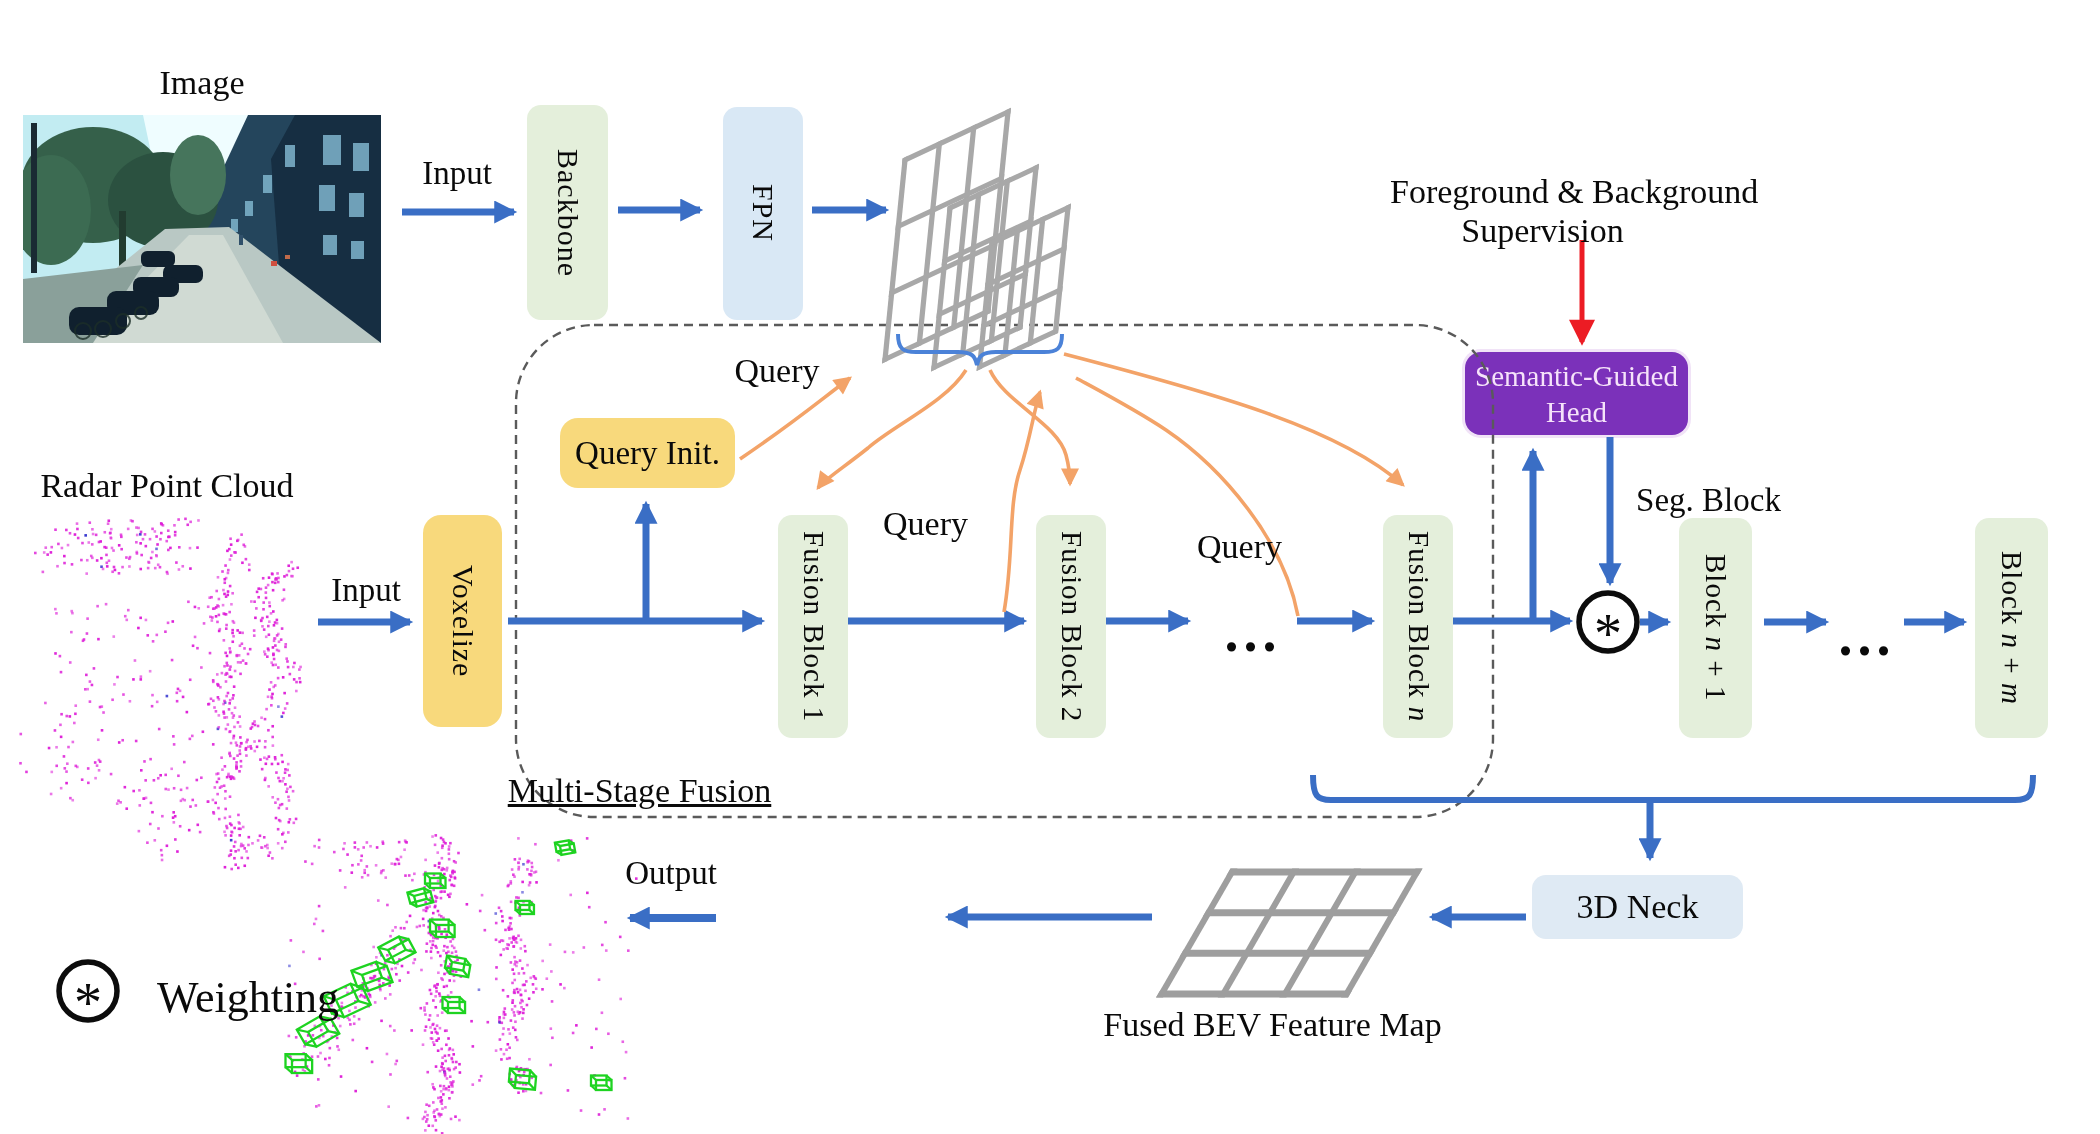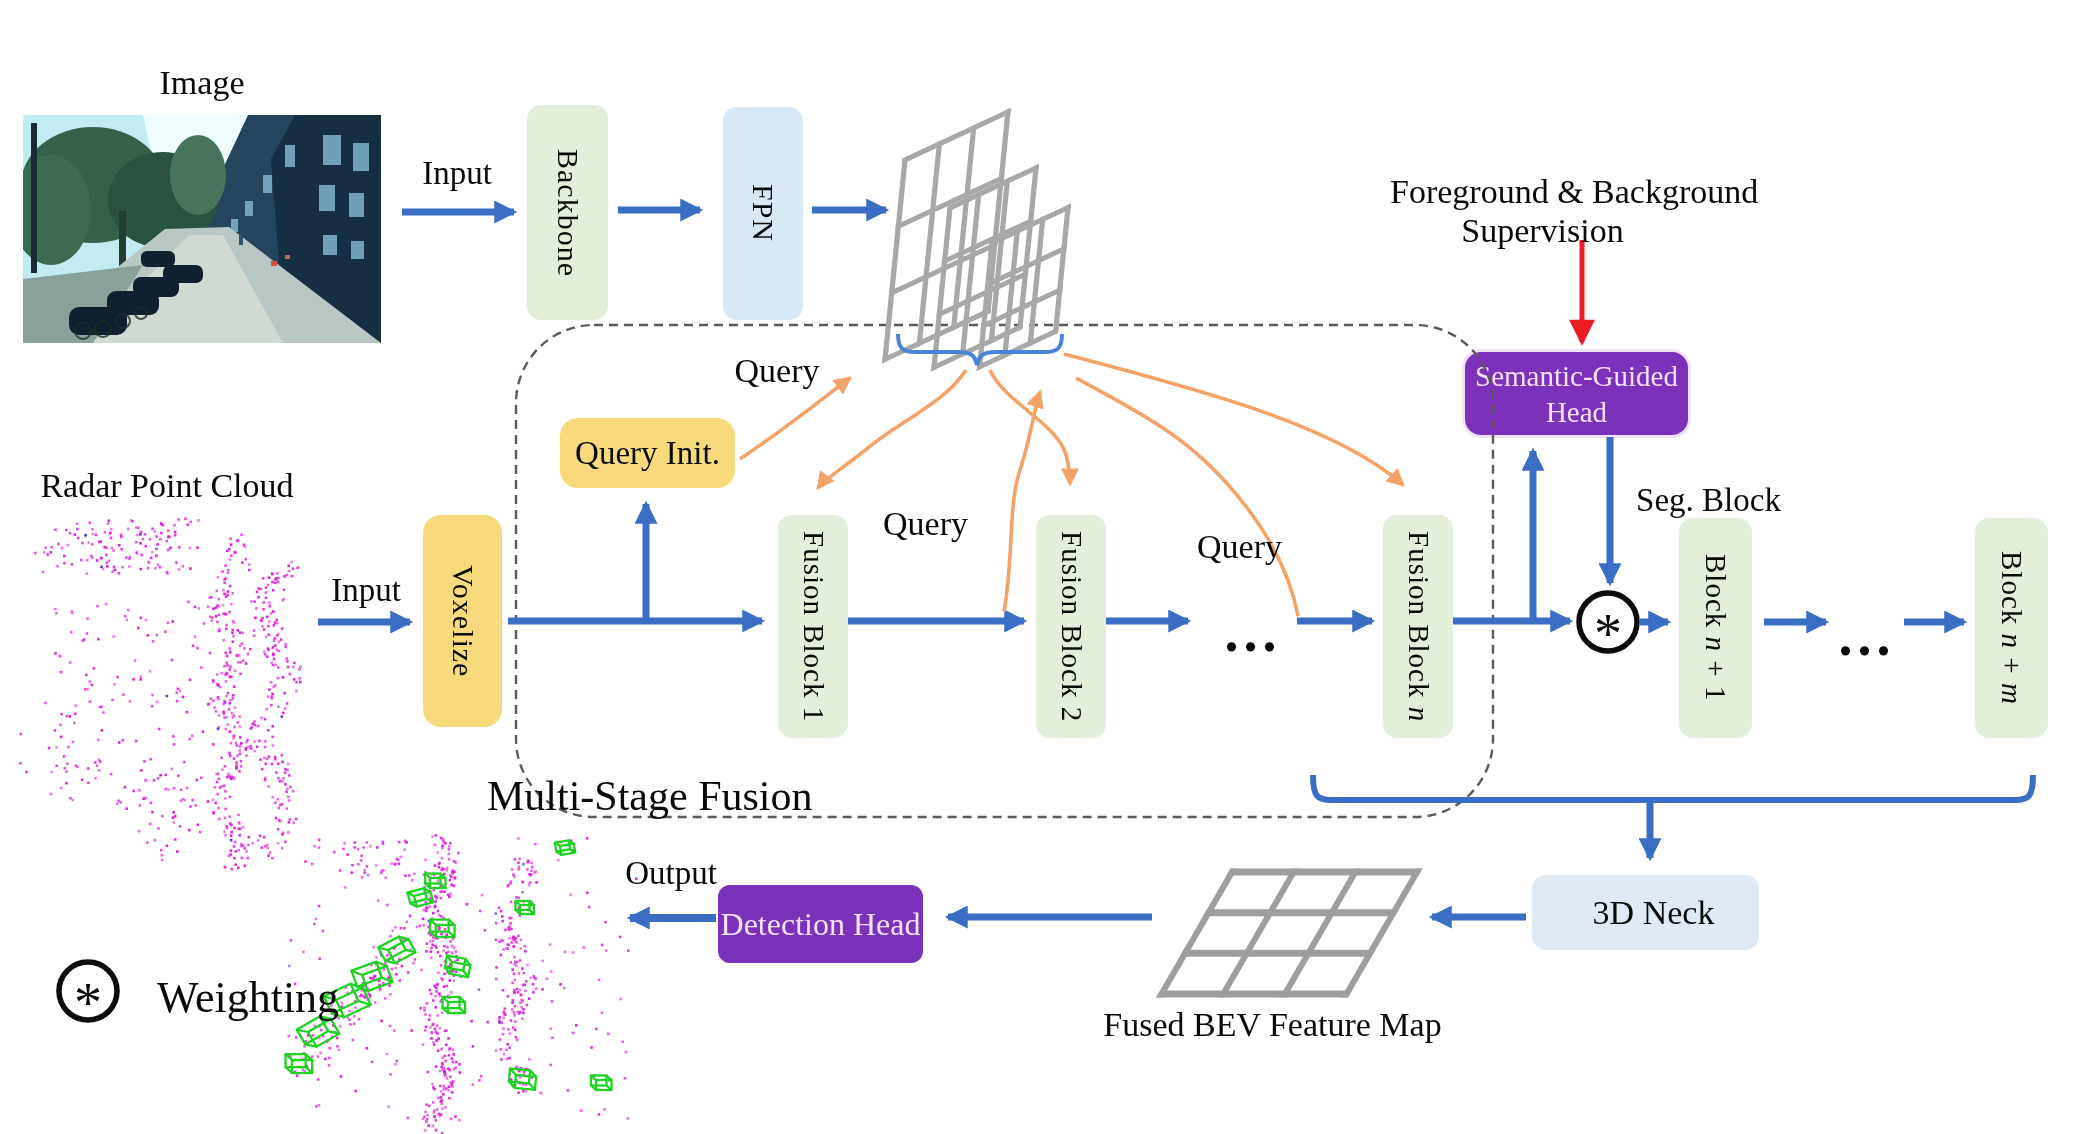--- a/index.html
+++ b/index.html
@@ -1833,41 +1833,38 @@
     <span><span>Semantic-Guided</span><br><span>Head</span></span>
   </div>
 
   <div class="box green" style="left:1679px;top:518px;width:73px;height:220px;font-size:29px;">
     <span class="vwrap"><span>Block </span><span class="m">n</span><span> + 1</span><span class="m"></span></span>
   </div>
   <div class="box green" style="left:1975px;top:518px;width:73px;height:220px;font-size:29px;">
     <span class="vwrap"><span>Block </span><span class="m">n</span><span> + </span><span class="m">m</span></span>
   </div>
 
-  <div class="box lblue" style="left:1532px;top:875px;width:211px;height:75px;font-size:34px;padding-left:16px;">
+  <div class="box lblue" style="left:1532px;top:875px;width:211px;height:64px;font-size:34px;">
       <span>3D Neck</span>
-    </div>
-  <div class="box purple" style="left:718px;top:885px;width:205px;height:78px;font-size:32px;border-radius:12px;">
-      <span>Detection Head</span>
     </div>
 
   <div class="lab" style="left:57px;top:64px;width:290px;font-size:34px;">Image</div>
   <div class="lab" style="left:399px;top:155px;width:116px;font-size:33px;">Input</div>
 
   <div class="lab" style="left:1390px;top:172px;width:305px;font-size:34px;line-height:39px;">
     <span>Foreground &amp; Background</span><br><span>Supervision</span>
   </div>
   <div class="lab" style="left:1606px;top:482px;width:205px;font-size:33px;">Seg. Block</div>
 
   <div class="lab" style="left:722px;top:352px;width:110px;font-size:34px;">Query</div>
   <div class="lab" style="left:868px;top:505px;width:115px;font-size:34px;">Query</div>
   <div class="lab" style="left:1182px;top:528px;width:115px;font-size:34px;">Query</div>
   <div class="lab dots" style="left:1222px;top:600px;width:62px;font-size:56px;">...</div>
   <div class="lab dots" style="left:1836px;top:604px;width:62px;font-size:56px;">...</div>
-  <div class="lab" style="left:487px;top:772px;width:305px;font-size:42px;">Multi-Stage Fusion</div>
+  <div class="lab" style="left:487px;top:772px;width:305px;font-size:34px;text-decoration:underline;">Multi-Stage Fusion</div>
 
   <div class="lab" style="left:12px;top:467px;width:310px;font-size:34px;">Radar Point Cloud</div>
   <div class="lab" style="left:310px;top:572px;width:112px;font-size:33px;">Input</div>
 
   <div class="lab" style="left:1090px;top:1006px;width:365px;font-size:34px;">Fused BEV Feature Map</div>
   <div class="lab" style="left:612px;top:855px;width:118px;font-size:33px;">Output</div>
 
   <div class="lab ast" style="left:1578px;top:588px;width:60px;line-height:92px;">*</div>
   <div class="lab ast" style="left:58px;top:957px;width:60px;line-height:92px;">*</div>
   <div class="lab" style="left:138px;top:972px;width:220px;font-size:44px;text-align:center;">Weighting</div>

